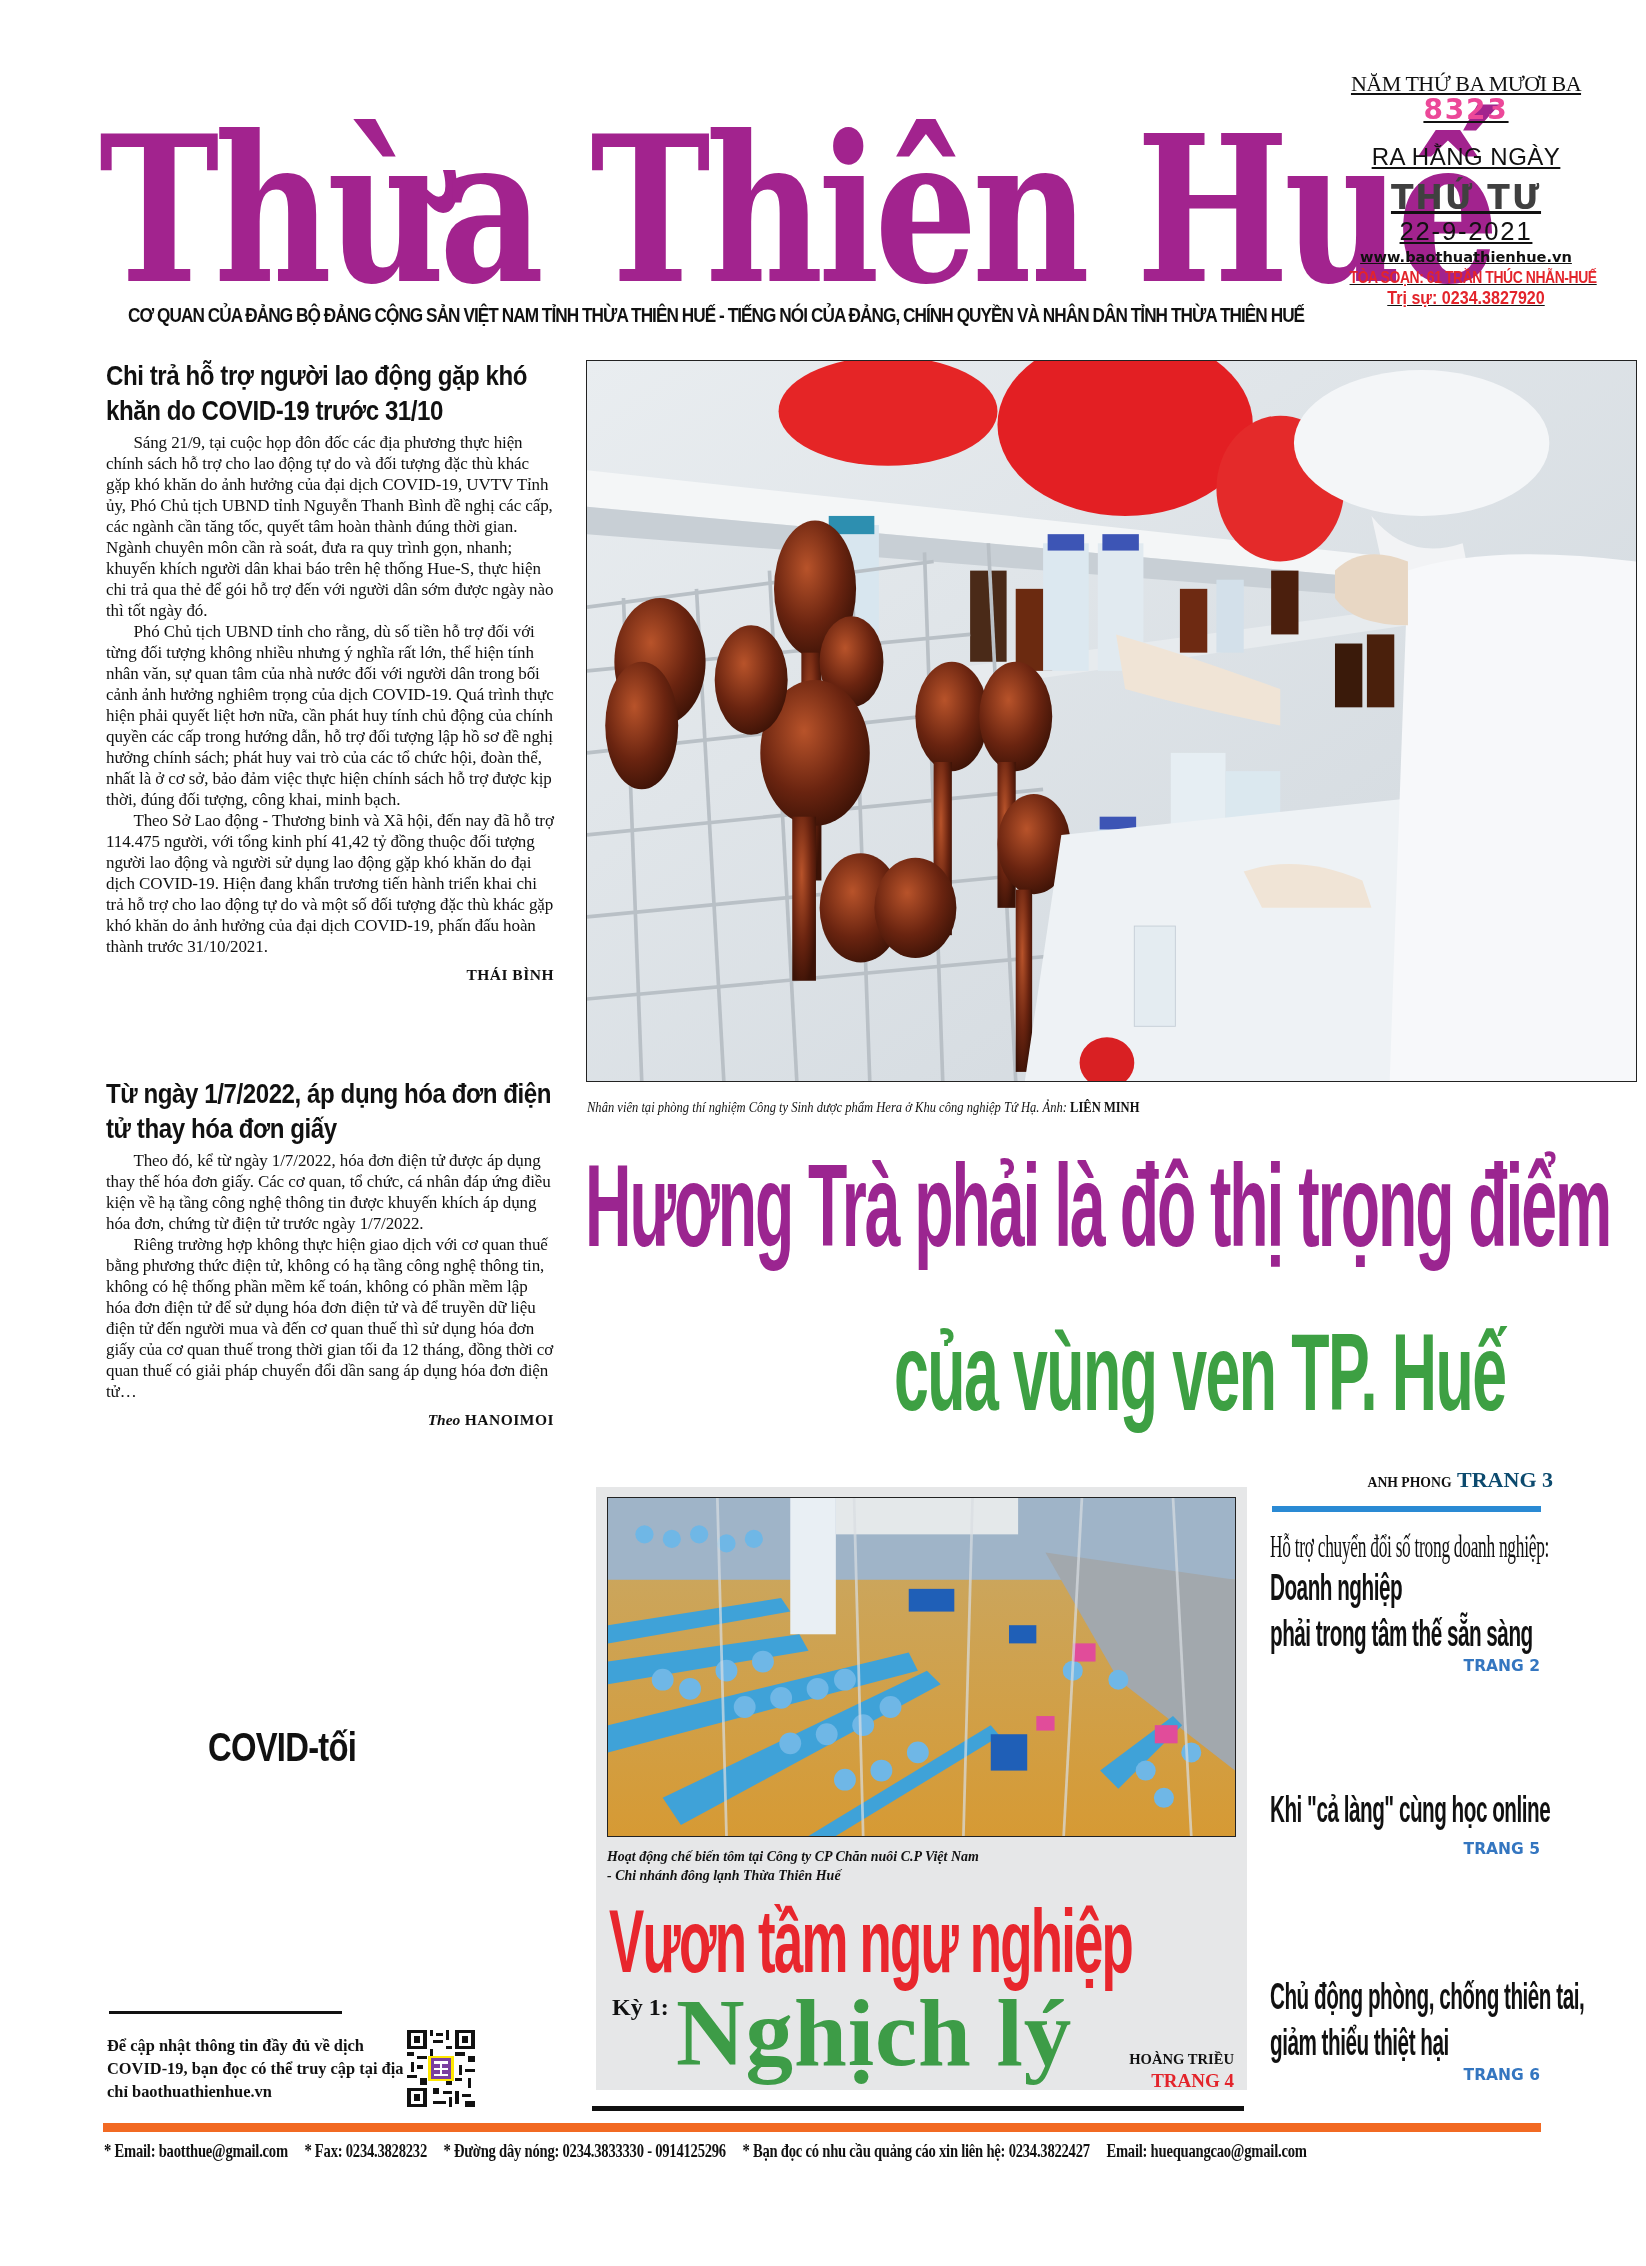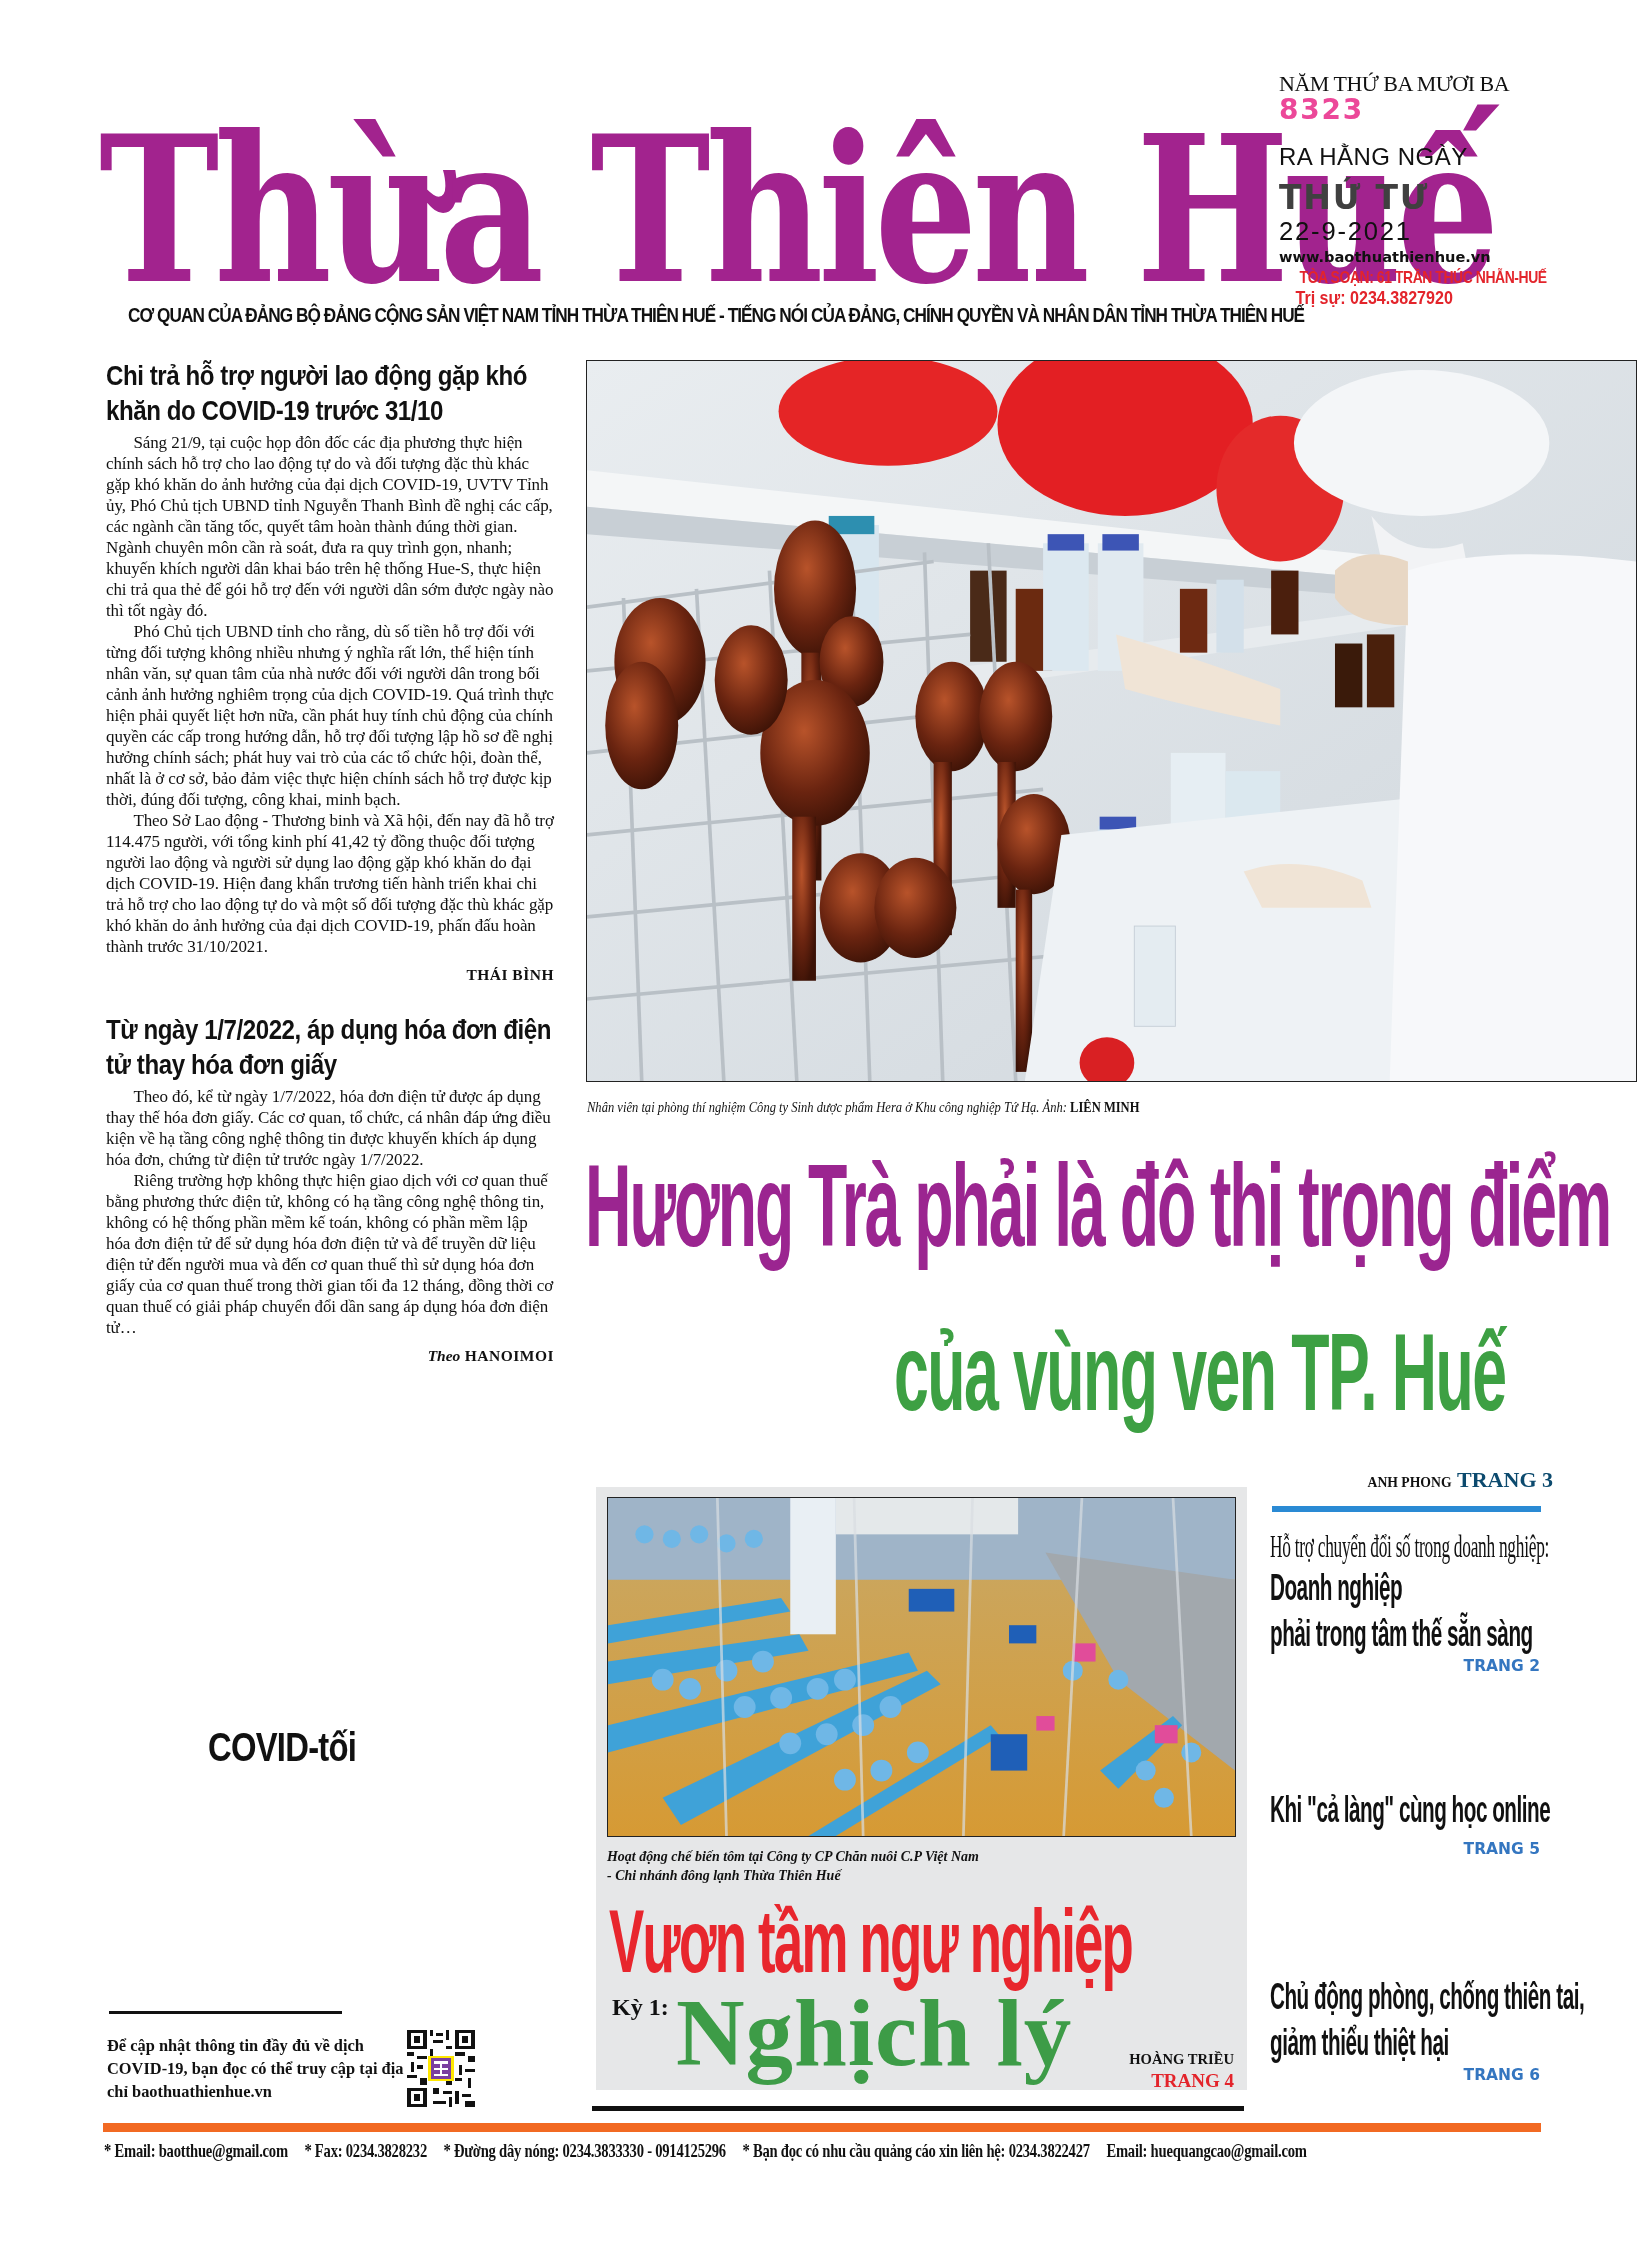--- a/index.html
+++ b/index.html
@@ -15,21 +15,21 @@
     color: #a2238e; font-size: 174px; line-height: 210px;
     letter-spacing: -5.5px; white-space: nowrap;
     transform: scaleX(0.93) scaleY(1.16); transform-origin: left top;
   }
   .masthead-tagline {
     left: 128px; top: 304px; width: 1133px;
     font-family: "Liberation Sans", sans-serif; font-weight: bold;
     font-size: 20px; letter-spacing: -1.1px; white-space: nowrap;
     transform: scaleX(0.86); transform-origin: left top;
   }
-  .info-box { left: 1279px; top: 71px; width: 274px; text-align: left; }
+  .info-box { left: 1329px; top: 71px; width: 274px; text-align: center; text-decoration: underline; }
   .info-year { font-family: "Liberation Serif", serif; font-size: 22px; letter-spacing: -0.5px; white-space: nowrap; }
   .info-issue { font-family: "DejaVu Sans", sans-serif; font-weight: bold; font-size: 28px; color: #ec4899; margin-top: -3.7px; letter-spacing: 1.8px; }
   .info-daily { font-family: "Liberation Sans", sans-serif; font-size: 24px; margin-top: 16.4px; letter-spacing: 0.5px; }
   .info-weekday { font-family: "DejaVu Sans", sans-serif; font-weight: bold; font-size: 33px; color: #404040; margin-top: 7.3px; letter-spacing: 1.8px; }
   .info-date { font-family: "Liberation Sans", sans-serif; font-size: 25.6px; margin-top: 0px; letter-spacing: 1.8px; }
   .info-web { font-family: "DejaVu Sans", sans-serif; font-weight: bold; font-size: 14.6px; margin-top: 1.8px; }
   .info-office { font-family: "Liberation Sans", sans-serif; font-weight: bold; font-size: 16.4px; color: #e3242b; margin-top: 3.7px; letter-spacing: -0.5px; white-space: nowrap; transform: scaleX(0.85); }
   .info-phone { font-family: "Liberation Sans", sans-serif; font-weight: bold; font-size: 18.3px; color: #e3242b; margin-top: 0px; transform: scaleX(0.88); }
 
   
@@ -158,21 +158,21 @@
 <div class="abs col-left" style="top: 358px;">
   <div class="headline">Chi trả hỗ trợ người lao động gặp khó khăn do COVID-19 trước 31/10</div>
   <div class="body-text" style="margin-top: 3.7px;">
     <p>Sáng 21/9, tại cuộc họp đôn đốc các địa phương thực hiện chính sách hỗ trợ cho lao động tự do và đối tượng đặc thù khác gặp khó khăn do ảnh hưởng của đại dịch COVID-19, UVTV Tỉnh ủy, Phó Chủ tịch UBND tỉnh Nguyễn Thanh Bình đề nghị các cấp, các ngành cần tăng tốc, quyết tâm hoàn thành đúng thời gian. Ngành chuyên môn cần rà soát, đưa ra quy trình gọn, nhanh; khuyến khích người dân khai báo trên hệ thống Hue-S, thực hiện chi trả qua thẻ để gói hỗ trợ đến với người dân sớm được ngày nào thì tốt ngày đó.</p>
     <p>Phó Chủ tịch UBND tỉnh cho rằng, dù số tiền hỗ trợ đối với từng đối tượng không nhiều nhưng ý nghĩa rất lớn, thể hiện tính nhân văn, sự quan tâm của nhà nước đối với người dân trong bối cảnh ảnh hưởng nghiêm trọng của dịch COVID-19. Quá trình thực hiện phải quyết liệt hơn nữa, cần phát huy tính chủ động của chính quyền các cấp trong hướng dẫn, hỗ trợ đối tượng lập hồ sơ đề nghị hưởng chính sách; phát huy vai trò của các tổ chức hội, đoàn thể, nhất là ở cơ sở, bảo đảm việc thực hiện chính sách hỗ trợ được kịp thời, đúng đối tượng, công khai, minh bạch.</p>
     <p>Theo Sở Lao động - Thương binh và Xã hội, đến nay đã hỗ trợ 114.475 người, với tổng kinh phí 41,42 tỷ đồng thuộc đối tượng người lao động và người sử dụng lao động gặp khó khăn do đại dịch COVID-19. Hiện đang khẩn trương tiến hành triển khai chi trả hỗ trợ cho lao động tự do và một số đối tượng đặc thù khác gặp khó khăn do ảnh hưởng của đại dịch COVID-19, phấn đấu hoàn thành trước 31/10/2021.</p>
   </div>
   <div class="byline">THÁI BÌNH</div>
 </div>
 
-<div class="abs col-left" style="top: 1012px;">
+<div class="abs col-left" style="top: 1076px;">
   <div class="headline">Từ ngày 1/7/2022, áp dụng hóa đơn điện tử thay hóa đơn giấy</div>
   <div class="body-text" style="margin-top: 3.7px;">
     <p>Theo đó, kể từ ngày 1/7/2022, hóa đơn điện tử được áp dụng thay thế hóa đơn giấy. Các cơ quan, tổ chức, cá nhân đáp ứng điều kiện về hạ tầng công nghệ thông tin được khuyến khích áp dụng hóa đơn, chứng từ điện tử trước ngày 1/7/2022.</p>
     <p>Riêng trường hợp không thực hiện giao dịch với cơ quan thuế bằng phương thức điện tử, không có hạ tầng công nghệ thông tin, không có hệ thống phần mềm kế toán, không có phần mềm lập hóa đơn điện tử để sử dụng hóa đơn điện tử và để truyền dữ liệu điện tử đến người mua và đến cơ quan thuế thì sử dụng hóa đơn giấy của cơ quan thuế trong thời gian tối đa 12 tháng, đồng thời cơ quan thuế có giải pháp chuyển đổi dần sang áp dụng hóa đơn điện tử…</p>
   </div>
   <div class="byline"><em>Theo</em> <span>HANOIMOI</span></div>
 </div>
 
 <div class="abs covid-tag">COVID-tối</div>
 <div class="abs notice-rule"></div>

